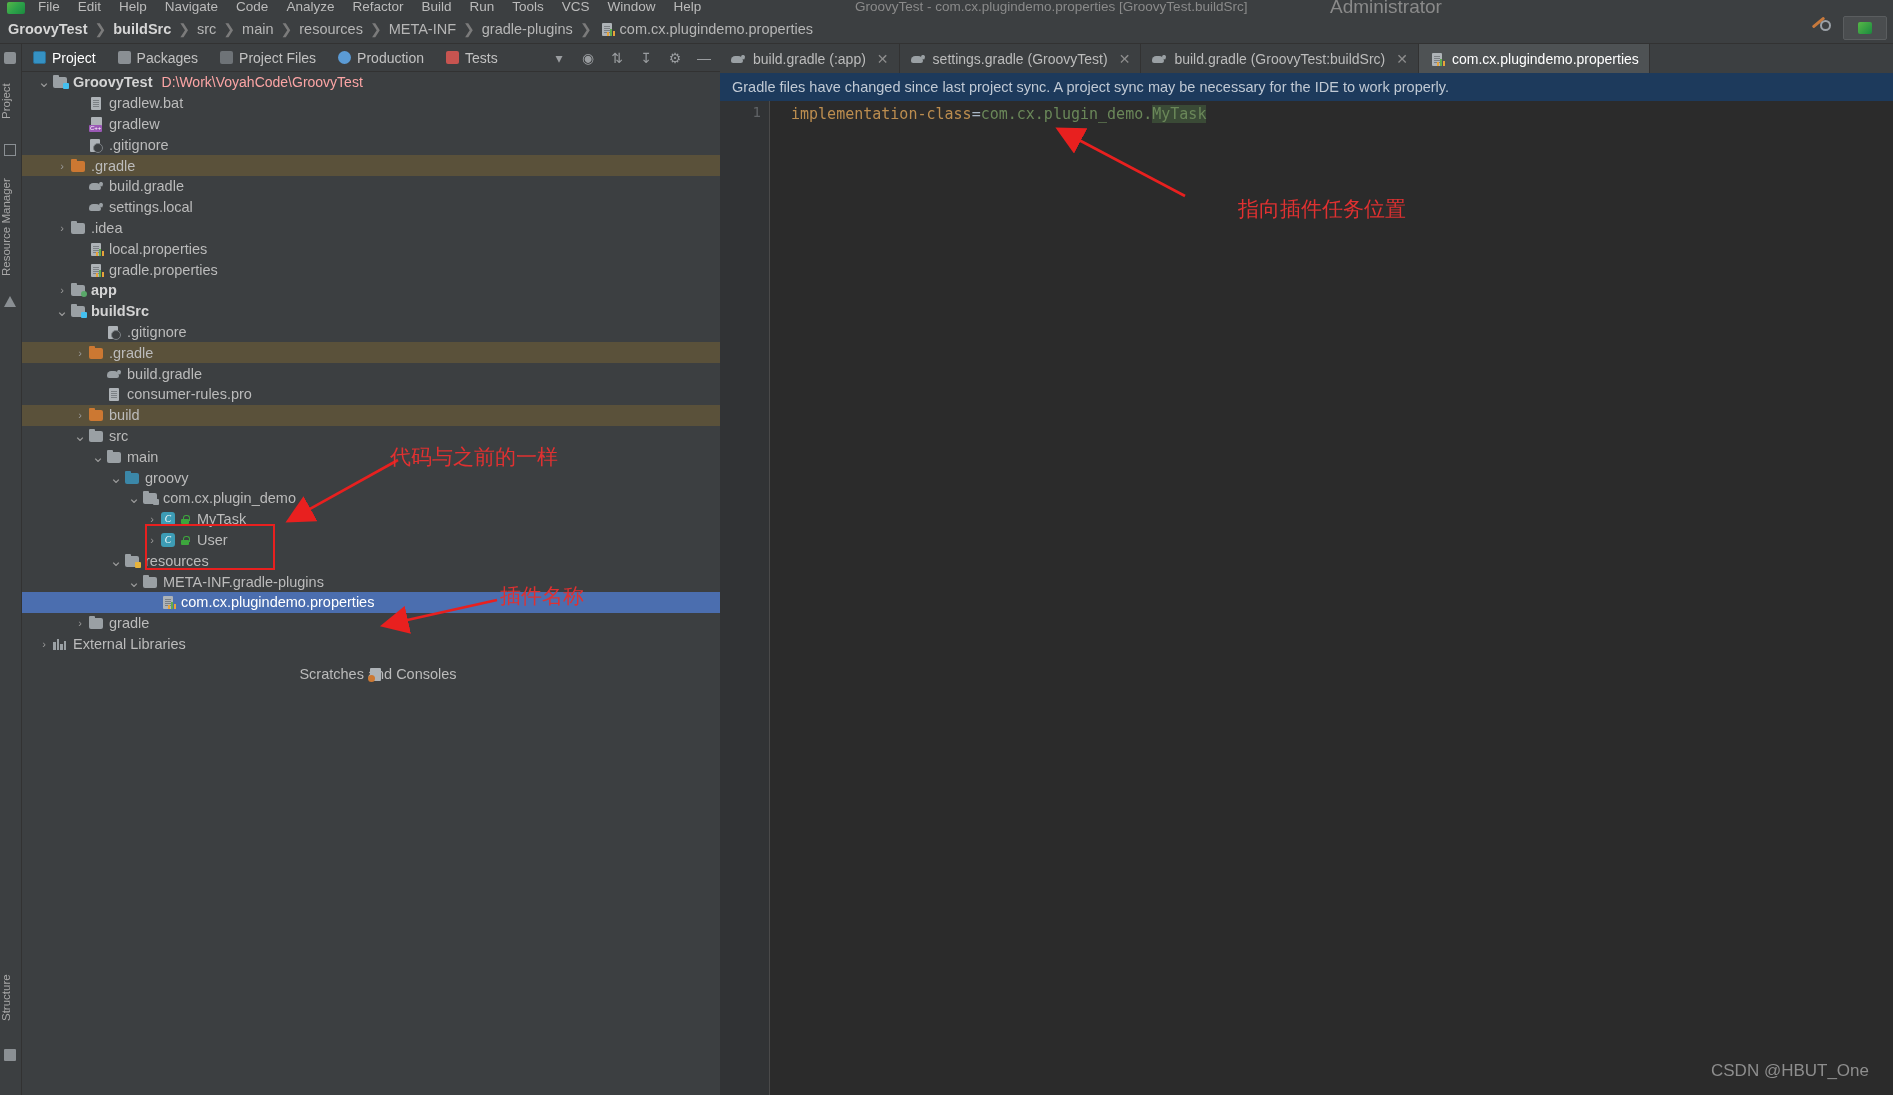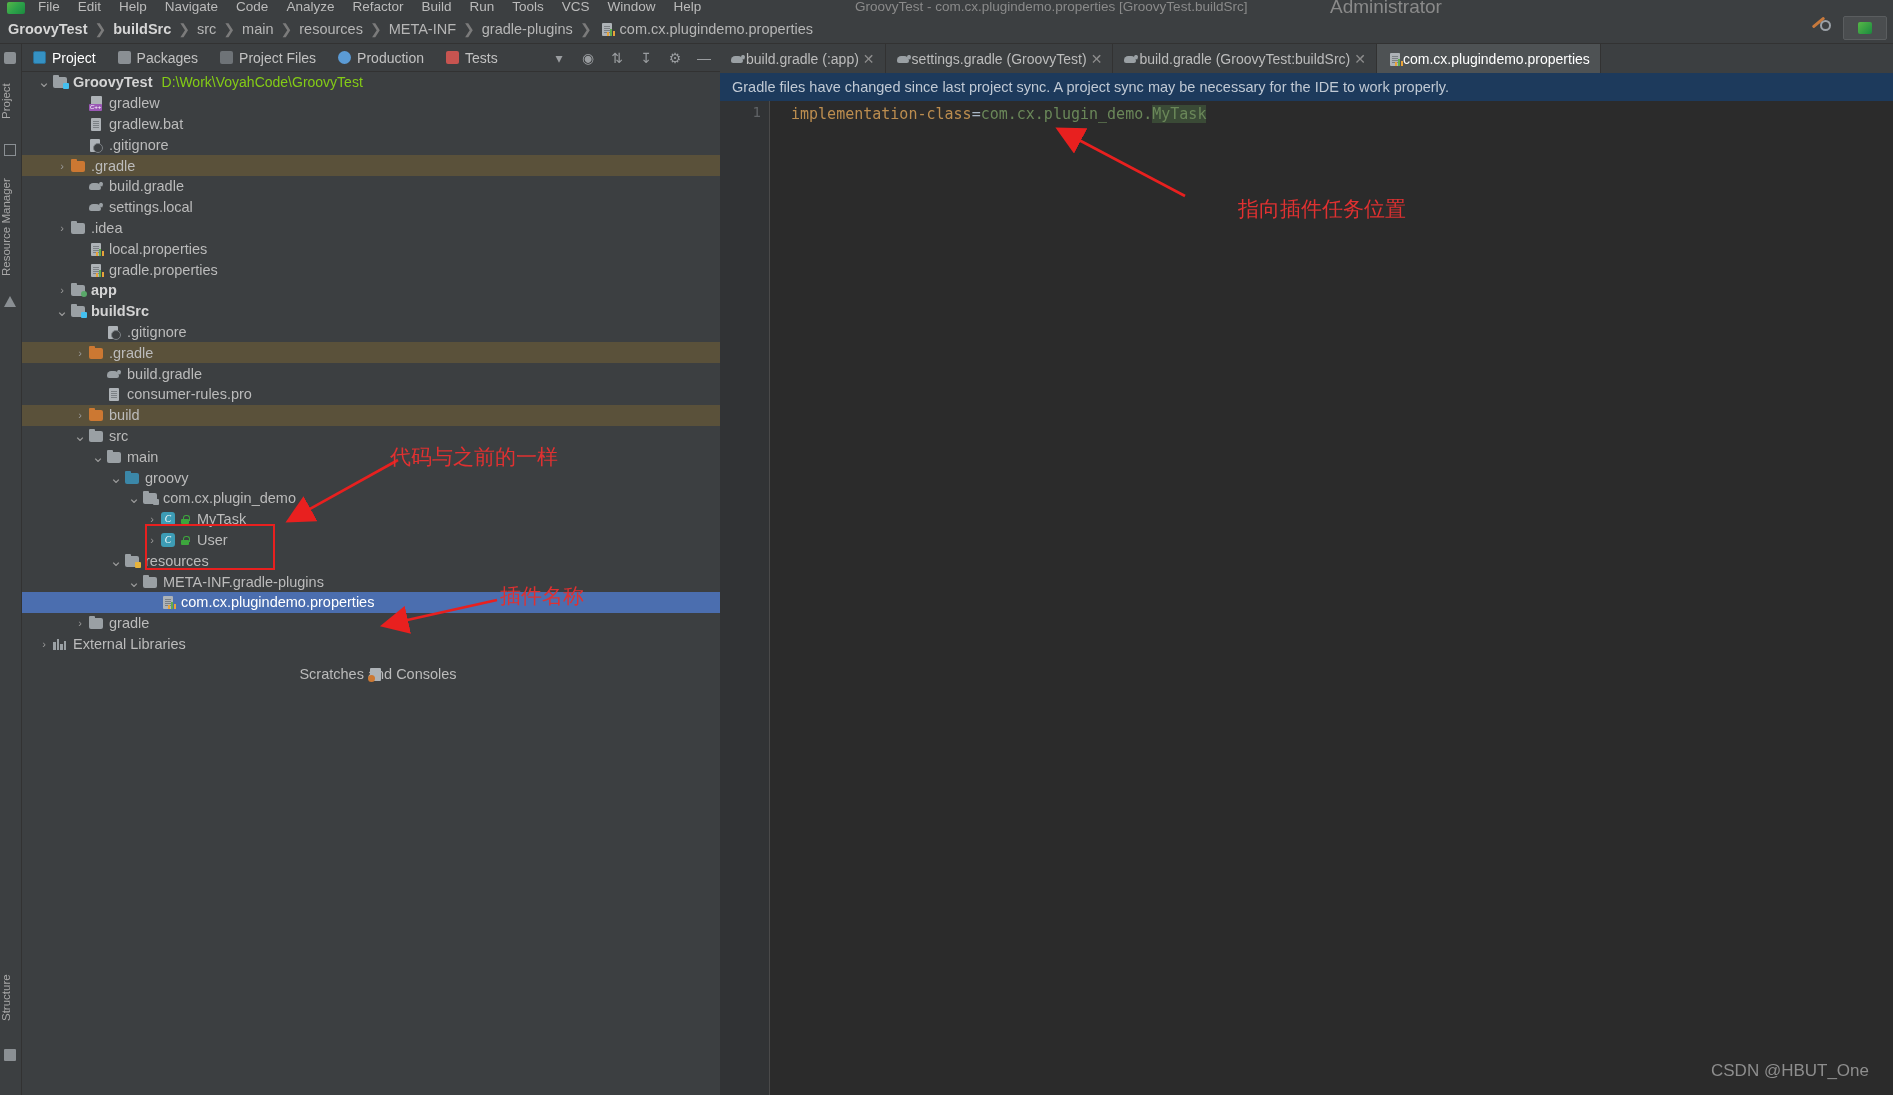--- a/index.html
+++ b/index.html
@@ -107,21 +107,21 @@
   }
   .row.hl { background: #5a513a; }
   .row.sel { background: #4b6eaf; color:#ffffff; }
   .row.bold span.lbl { font-weight: bold; color:#d4d4d4; }
   .chev {
     width: 16px; min-width:16px; text-align:center; color:#9a9a9a; font-size:11px;
   }
   .chev.none { color: transparent; }
   .ico { width: 16px; min-width:16px; height:16px; position: relative; margin-right: 5px; }
   .lbl { }
-  .path { color:#84cc16; margin-left:9px; font-size:14px; }
+  .path { color:#fca5a5; margin-left:9px; font-size:14px; }
 
   
   .ic-folder{ position:absolute; left:1px; top:3px; width:14px; height:11px; background:#9aa0a4; border-radius:1px 2px 2px 2px;}
   .ic-folder::before{content:"";position:absolute;left:0;top:-2px;width:6px;height:3px;background:#9aa0a4;border-radius:1px 1px 0 0;}
   .ic-folder.orange{ background:#cc7832;}
   .ic-folder.orange::before{ background:#cc7832;}
   .ic-folder.blue{ background:#3b87a8;}
   .ic-folder.blue::before{ background:#3b87a8;}
   .ic-badge{position:absolute;right:-1px;bottom:1px;width:6px;height:6px;border-radius:1px;}
   .ic-badge.cyan{background:#44c0f0;}
@@ -170,21 +170,21 @@
   
   .editor {
     position: absolute; left: 720px; top: 44px; right: 0; bottom: 0;
     background: #2b2b2b;
   }
   .tabsbar {
     position: absolute; left: 0; top: 0; width: 100%; height: 29px;
     background: #3c3f41; display: flex; align-items: stretch;
   }
   .etab {
-    display: flex; align-items: center; padding: 0 10px 0 10px;
+    display: flex; align-items: center; gap: 7px; padding: 0 10px 0 10px;
     color: #bcbcbc; font-size: 14px; white-space: nowrap; border-right: 1px solid #323232;
   }
   .etab.active { background: #4e5254; color:#ffffff; }
   .etab .x { color:#8d8d8d; font-size:14px; margin-left:4px; }
   .etab .tico { width:16px; height:16px; position:relative; }
 
   .banner {
     position: absolute; left: 0; top: 29px; width: 100%; height: 28px;
     background: #1d3a5c; display: flex; align-items: center;
     color: #c0c9d4; font-size: 14.5px; padding-left: 12px;
@@ -349,30 +349,30 @@
           <span class="ico">
             <i class="ic-folder"></i>
             <i class="ic-badge cyan"></i>
           </span>
           <span class="lbl">GroovyTest</span>
           <span class="path">D:\Work\VoyahCode\GroovyTest</span>
         </div>
         <div class="row" style="padding-left: 50px;">
           <span class="chev none">&nbsp;</span>
           <span class="ico">
+            <i class="ic-file"></i>
+          </span>
+          <span class="lbl">gradlew.bat</span>
+        </div>
+        <div class="row" style="padding-left: 50px;">
+          <span class="chev none">&nbsp;</span>
+          <span class="ico">
             <i class="ic-cpp"></i>
           </span>
           <span class="lbl">gradlew</span>
-        </div>
-        <div class="row" style="padding-left: 50px;">
-          <span class="chev none">&nbsp;</span>
-          <span class="ico">
-            <i class="ic-file"></i>
-          </span>
-          <span class="lbl">gradlew.bat</span>
         </div>
         <div class="row" style="padding-left: 50px;">
           <span class="chev none">&nbsp;</span>
           <span class="ico">
             <i class="ic-git"></i>
           </span>
           <span class="lbl">.gitignore</span>
         </div>
         <div class="row hl" style="padding-left: 32px;">
           <span class="chev">›</span>

